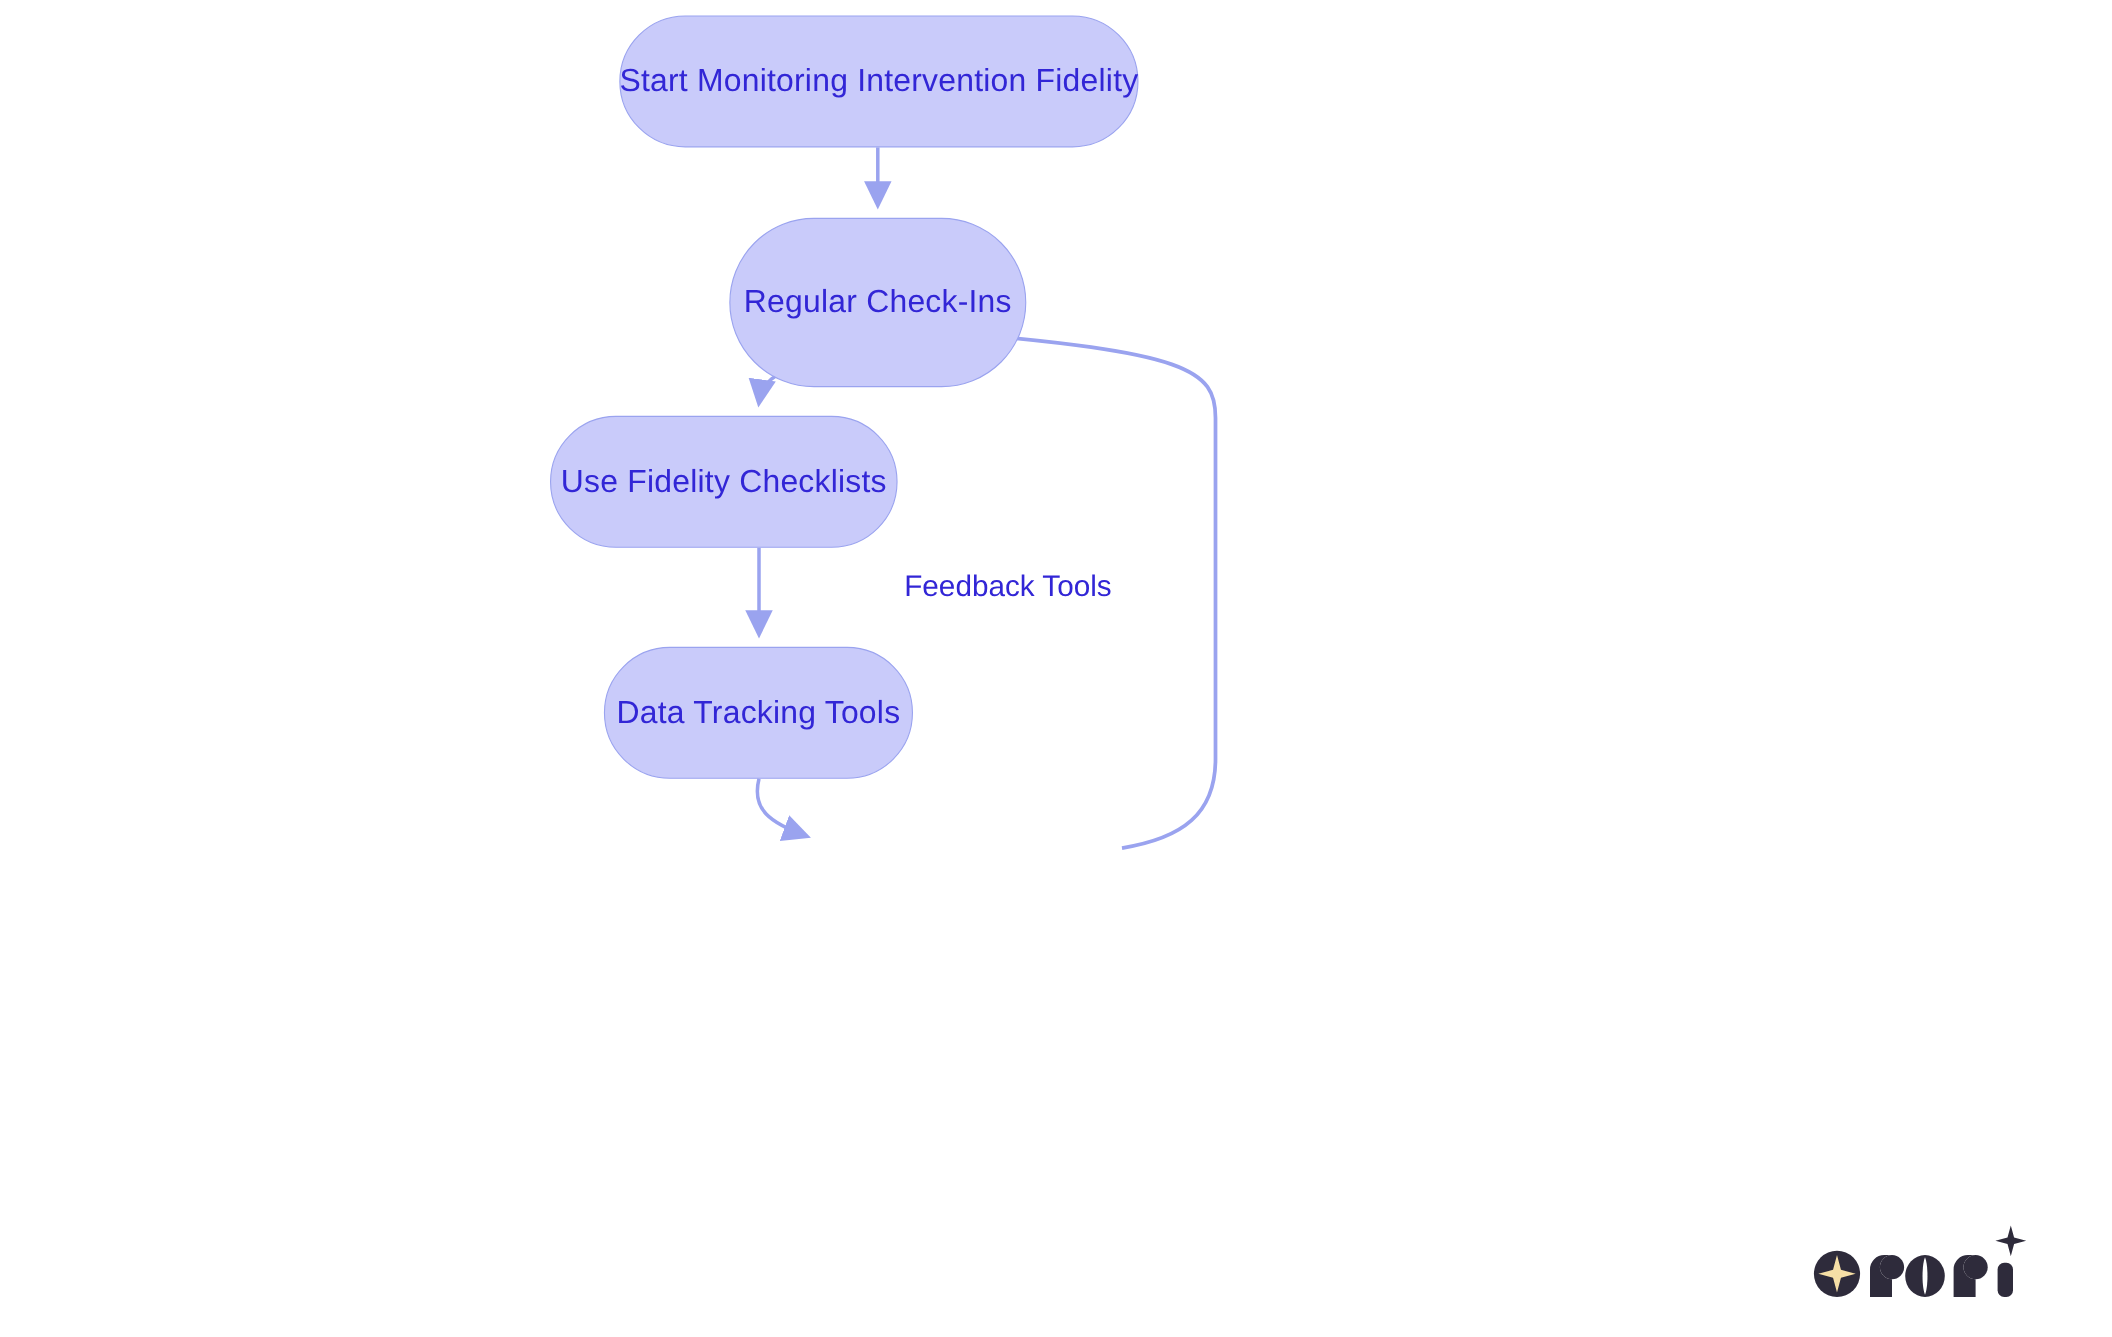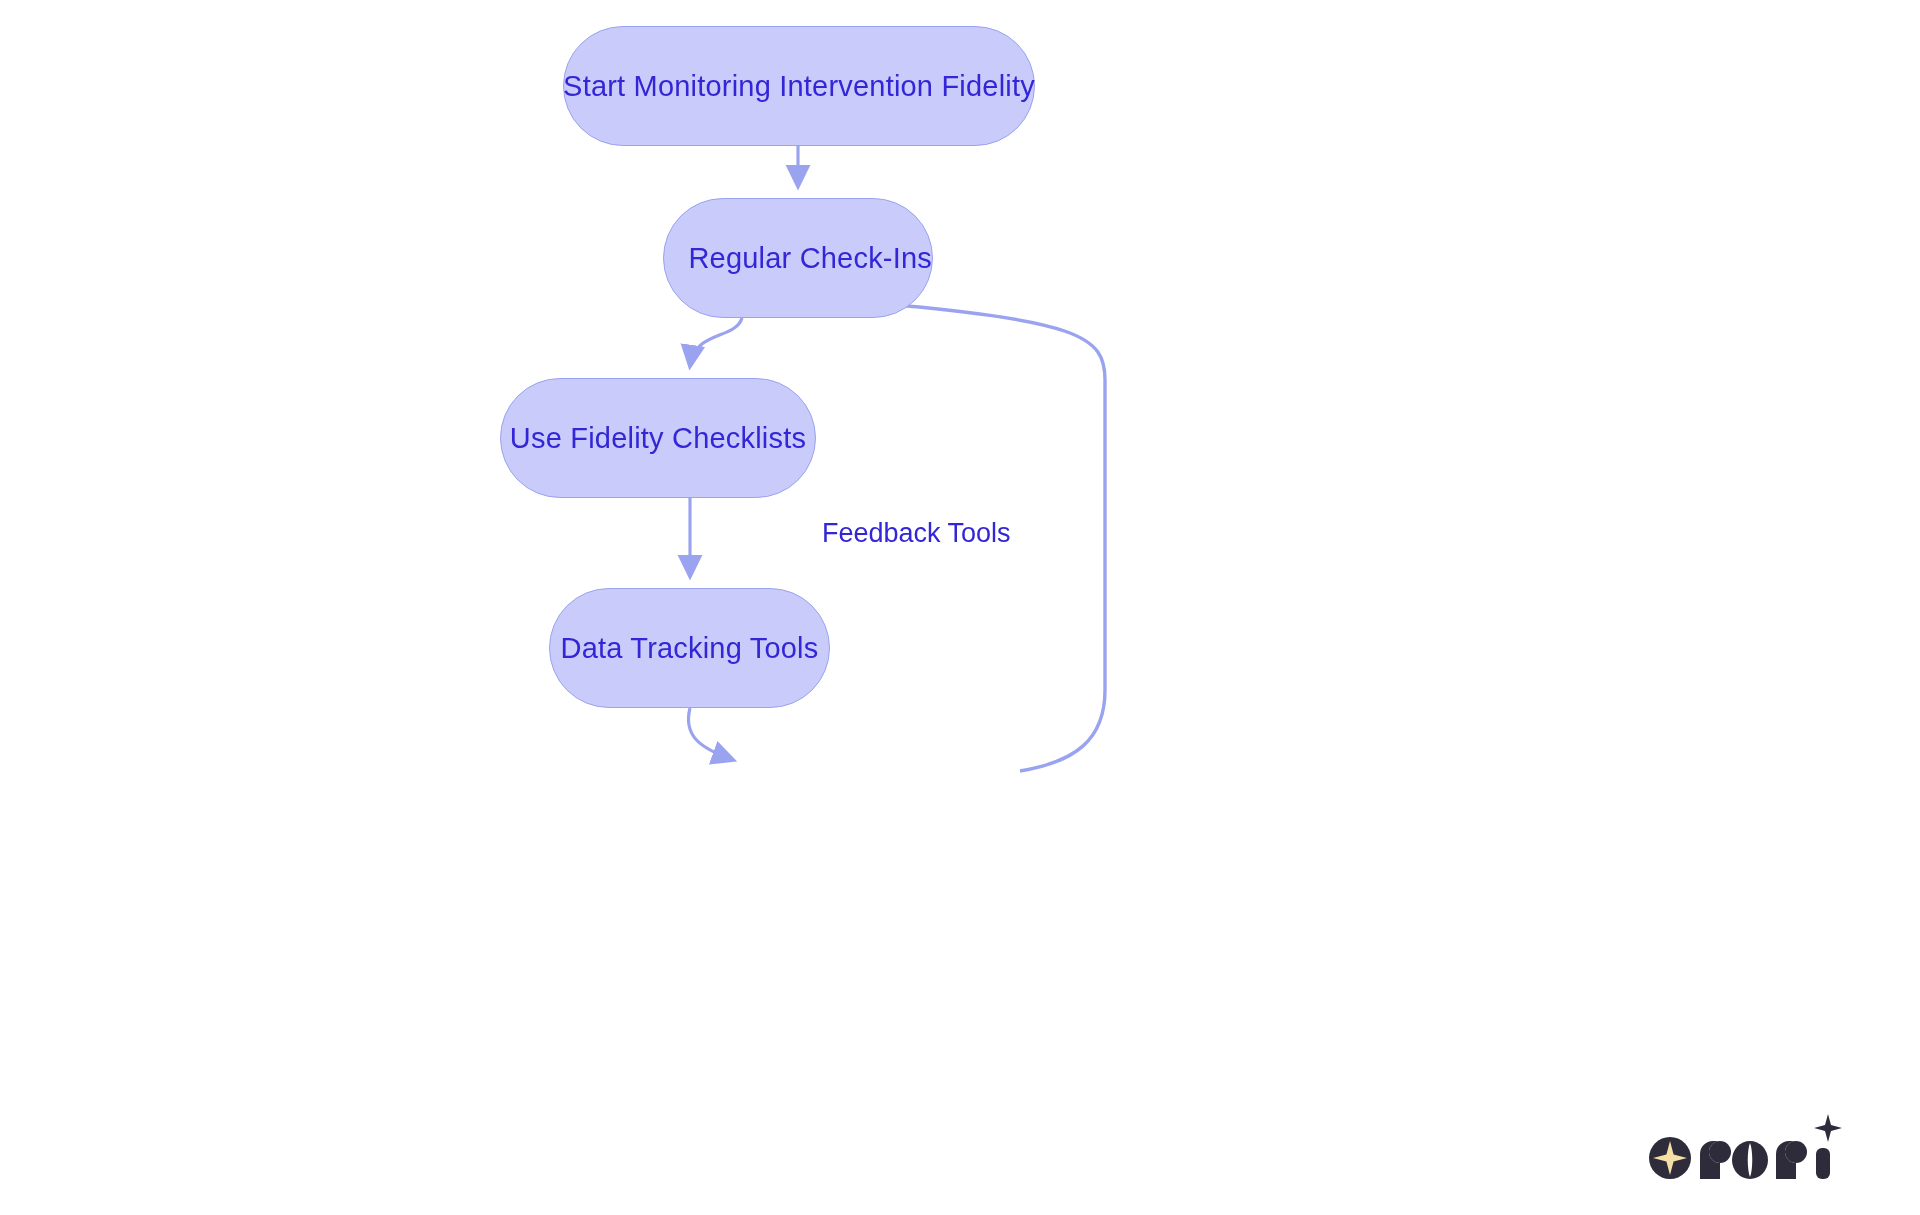--- a/index.html
+++ b/index.html
@@ -49,22 +49,22 @@
     user-select: none;
   }
 
   .node-label {
     color: #3226d6;
     font-size: 29px;
     line-height: 1;
     font-family: "Liberation Sans", sans-serif;
   }
 
-  #node-start      { left: 563px;  top: 14px;   width: 472px; height: 120px; margin-top: 12px; }
-  #node-checkins   { left: 663px;  top: 198px;  width: 270px; height: 120px; justify-content: flex-end; }
+  #node-start      { left: 563px;  top: 14px;   width: 472px; height: 120px; }
+  #node-checkins   { left: 663px;  top: 198px;  width: 270px; height: 154px; }
   #node-checklists { left: 500px;  top: 378px;  width: 316px; height: 120px; }
   #node-tracking   { left: 549px;  top: 588px;  width: 281px; height: 120px; }
   #node-feedback   { left: 571px;  top: 771px;  width: 456px; height: 120px; }
 
   
   .edge-label {
     position: absolute;
     color: #3226d6;
     font-size: 27px;
     font-family: "Liberation Sans", sans-serif;

